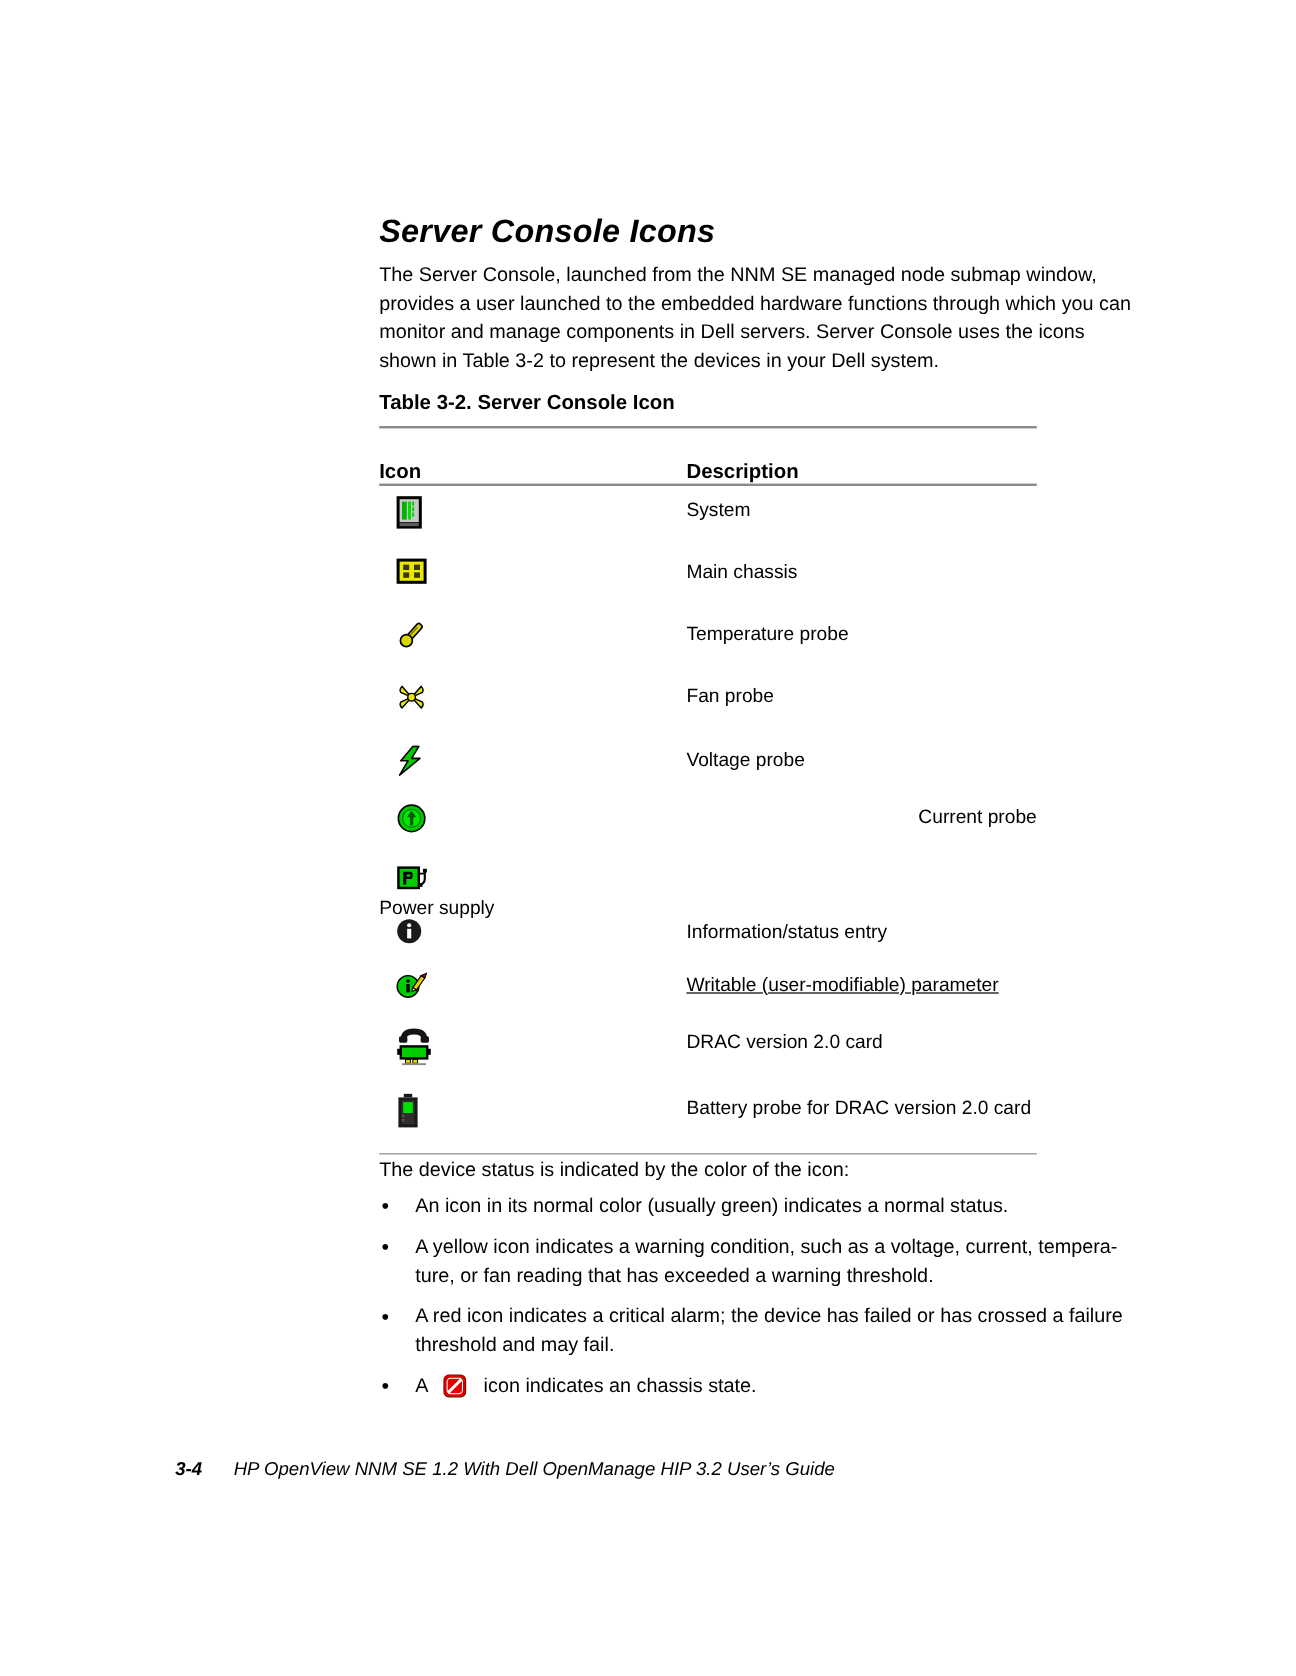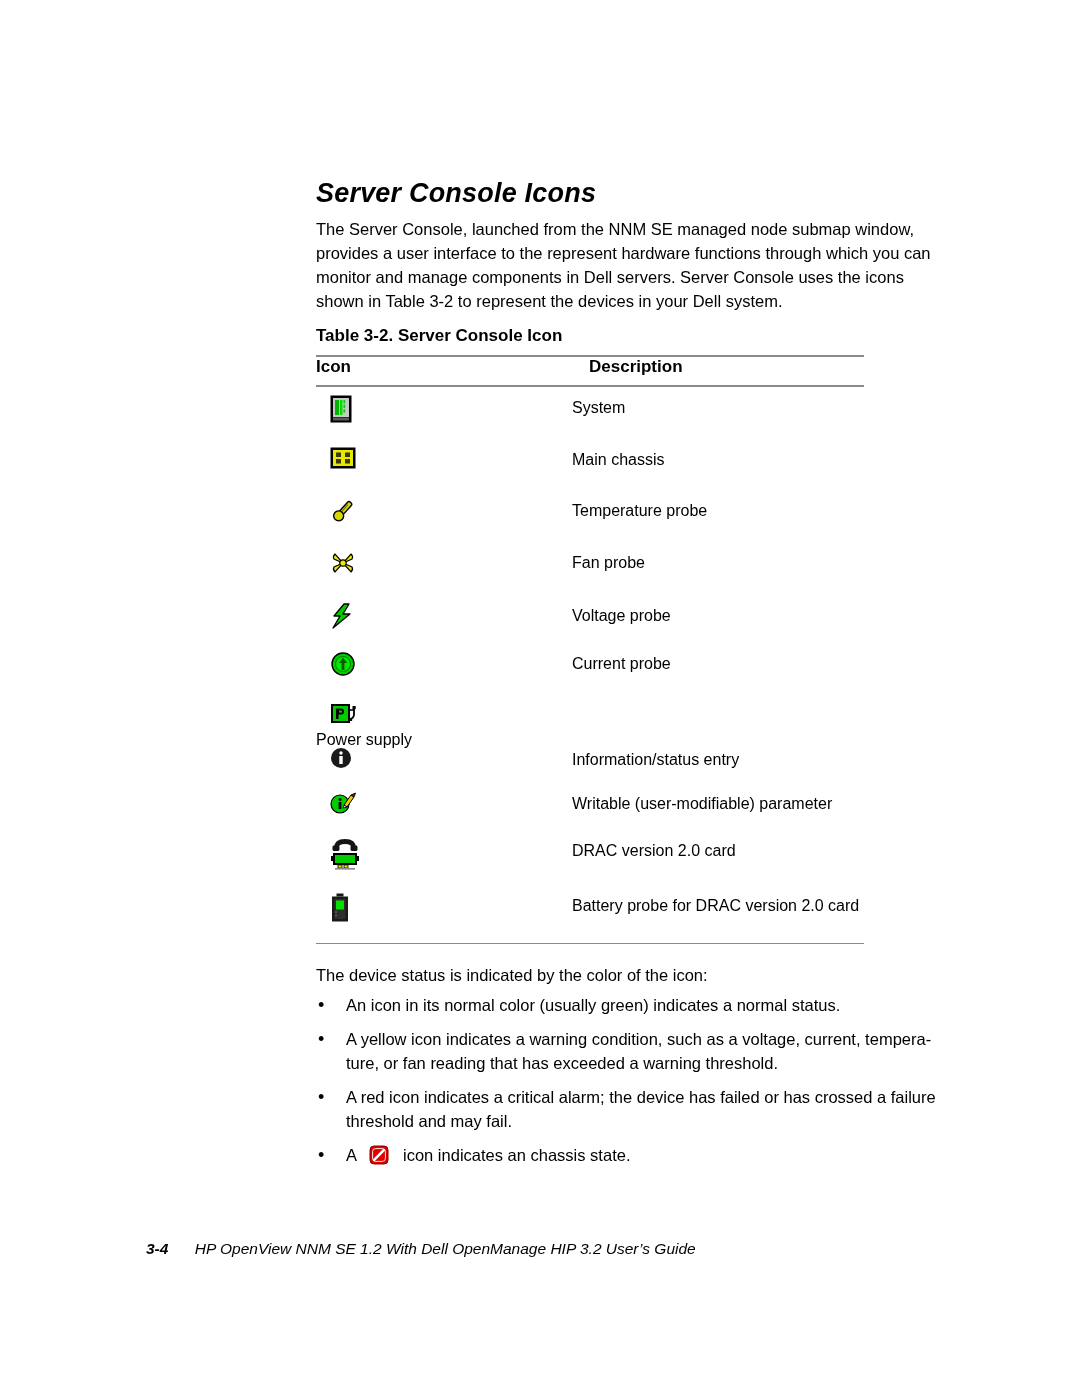--- a/index.html
+++ b/index.html
@@ -66,24 +66,23 @@
     background: #8a8a8a;
     width: 548px;
   }
   .rule-thin {
     height: 1.5px;
     background: #8a8a8a;
     width: 548px;
   }
   .thead {
     display: flex;
-    align-items: flex-start;
+    align-items: flex-end;
     height: 28px;
-    padding-top: 0;
-    gap: 17px;
+    padding-top: 18px;
   }
   .th {
     font-size: 17px;
     font-weight: bold;
   }
   .th-icon { width: 256px; }
 
   .tbody { position: relative; }
   .trow {
     display: flex;
@@ -143,38 +142,37 @@
 
   
   .footer {
     position: absolute;
     left: 146px;
     top: 1216px;
     font-size: 15.5px;
     font-style: italic;
     font-weight: bold;
     white-space: nowrap;
-    margin-top: 24px;
   }
   .footer .folio { margin-right: 22px; }
   .footer .title { font-weight: normal; font-style: italic; }
 
   
   .ico { display: block; }
 </style>
 </head>
 <body>
 
 <div class="page">
 
   <div class="section-heading">Server Console Icons</div>
 
   <div class="intro">
     <div>The Server Console, launched from the NNM SE managed node submap window,</div>
-    <div>provides a user interface to the represent hardware functions through which you can</div>
+    <div>provides a user launched to the embedded hardware functions through which you can</div>
     <div>monitor and manage components in Dell servers. Server Console uses the icons</div>
     <div>shown in Table 3-2 to represent the devices in your Dell system.</div>
   </div>
 
   <div class="table-caption">Table 3-2.  Server Console Icon</div>
 
   <div class="icon-table">
 
     <div class="rule-thick"></div>
 
@@ -257,21 +255,21 @@
         <div class="cell-icon">
           <span>
             <svg class="ico" width="24" height="26" viewBox="0 0 24 26">
               <path d="M14 1 L4 13 L10 13 L3 25 L20 11 L13 11 L19 1 Z" fill="#00cc00" stroke="#000000" stroke-width="1.3" stroke-linejoin="round"></path>
             </svg>
           </span>
         </div>
         <div class="cell-desc">Voltage probe</div>
       </div>
 
-      <div class="trow" style="height:46px;padding-top:4px;">
+      <div class="trow" style="height:46px;padding-top:4px;justify-content:space-between;">
         <div class="cell-icon">
           <span>
             <svg class="ico" width="26" height="26" viewBox="0 0 26 26">
               <circle cx="13" cy="13" r="11" fill="#00cc00" stroke="#000000" stroke-width="1.4"></circle>
               <circle cx="13" cy="13" r="7.5" fill="#00e800" stroke="#007a00" stroke-width="1"></circle>
               <path d="M13 6.5 L17 12 L14.4 12 L14.4 19 L11.6 19 L11.6 12 L9 12 Z" fill="#005a00"></path>
             </svg>
           </span>
         </div>
         <div class="cell-desc">Current probe</div>
@@ -302,21 +300,21 @@
             <svg class="ico" width="22" height="22" viewBox="0 0 22 22">
               <circle cx="11" cy="11" r="10" fill="#1a1a1a"></circle>
               <circle cx="11" cy="6" r="1.7" fill="#ffffff"></circle>
               <rect x="9.3" y="9" width="3.4" height="8" fill="#ffffff"></rect>
             </svg>
           </span>
         </div>
         <div class="cell-desc">Information/status entry</div>
       </div>
 
-      <div class="trow" style="height:45px;padding-top:3px;">
+      <div class="trow" style="height:45px;padding-top:3px;text-decoration:underline;">
         <div class="cell-icon">
           <span>
             <svg class="ico" width="26" height="24" viewBox="0 0 26 24">
               <circle cx="10" cy="13" r="9" fill="#00cc00" stroke="#000000" stroke-width="1.2"></circle>
               <circle cx="10" cy="8.5" r="1.5" fill="#000000"></circle>
               <rect x="8.6" y="11" width="2.8" height="7" fill="#000000"></rect>
               <path d="M14 14 L21 4 L24 6 L17 16 Z" fill="#e8d000" stroke="#000000" stroke-width="1"></path>
               <path d="M21 4 L24 6 L25.5 2 Z" fill="#cc0000" stroke="#000000" stroke-width="0.9"></path>
               <path d="M14 14 L17 16 L13.2 17.2 Z" fill="#f0f0f0" stroke="#000000" stroke-width="0.9"></path>
             </svg>

